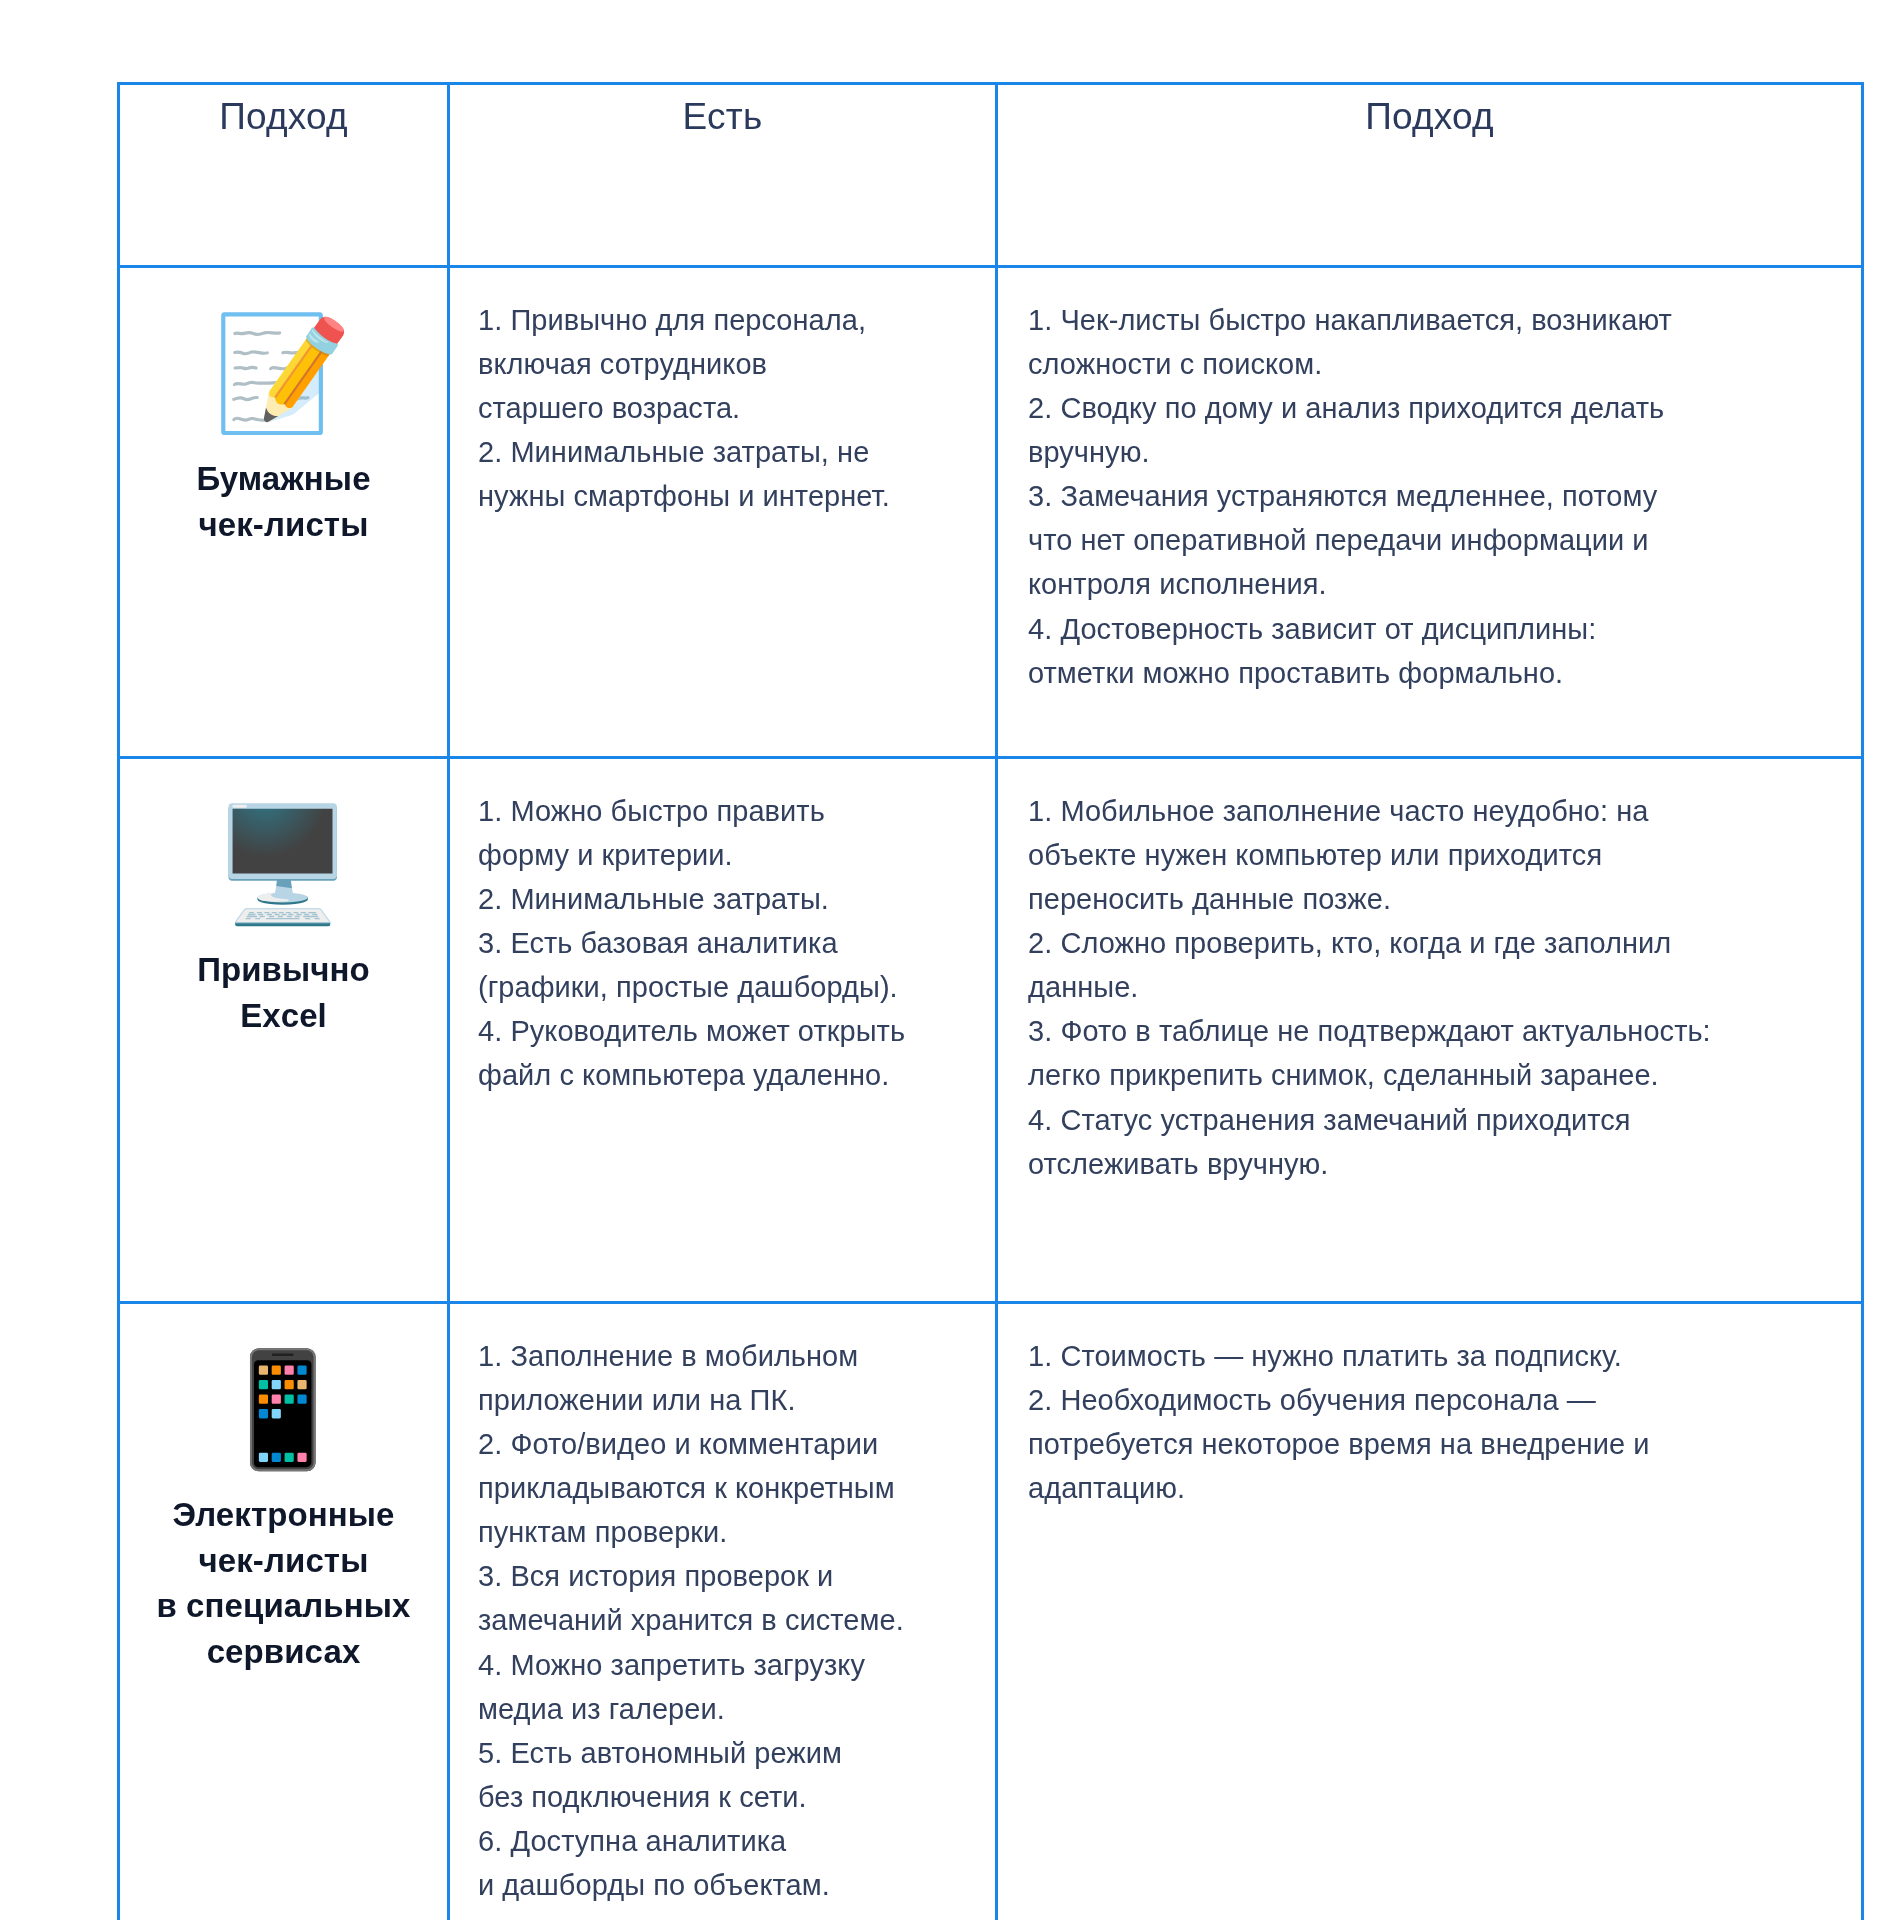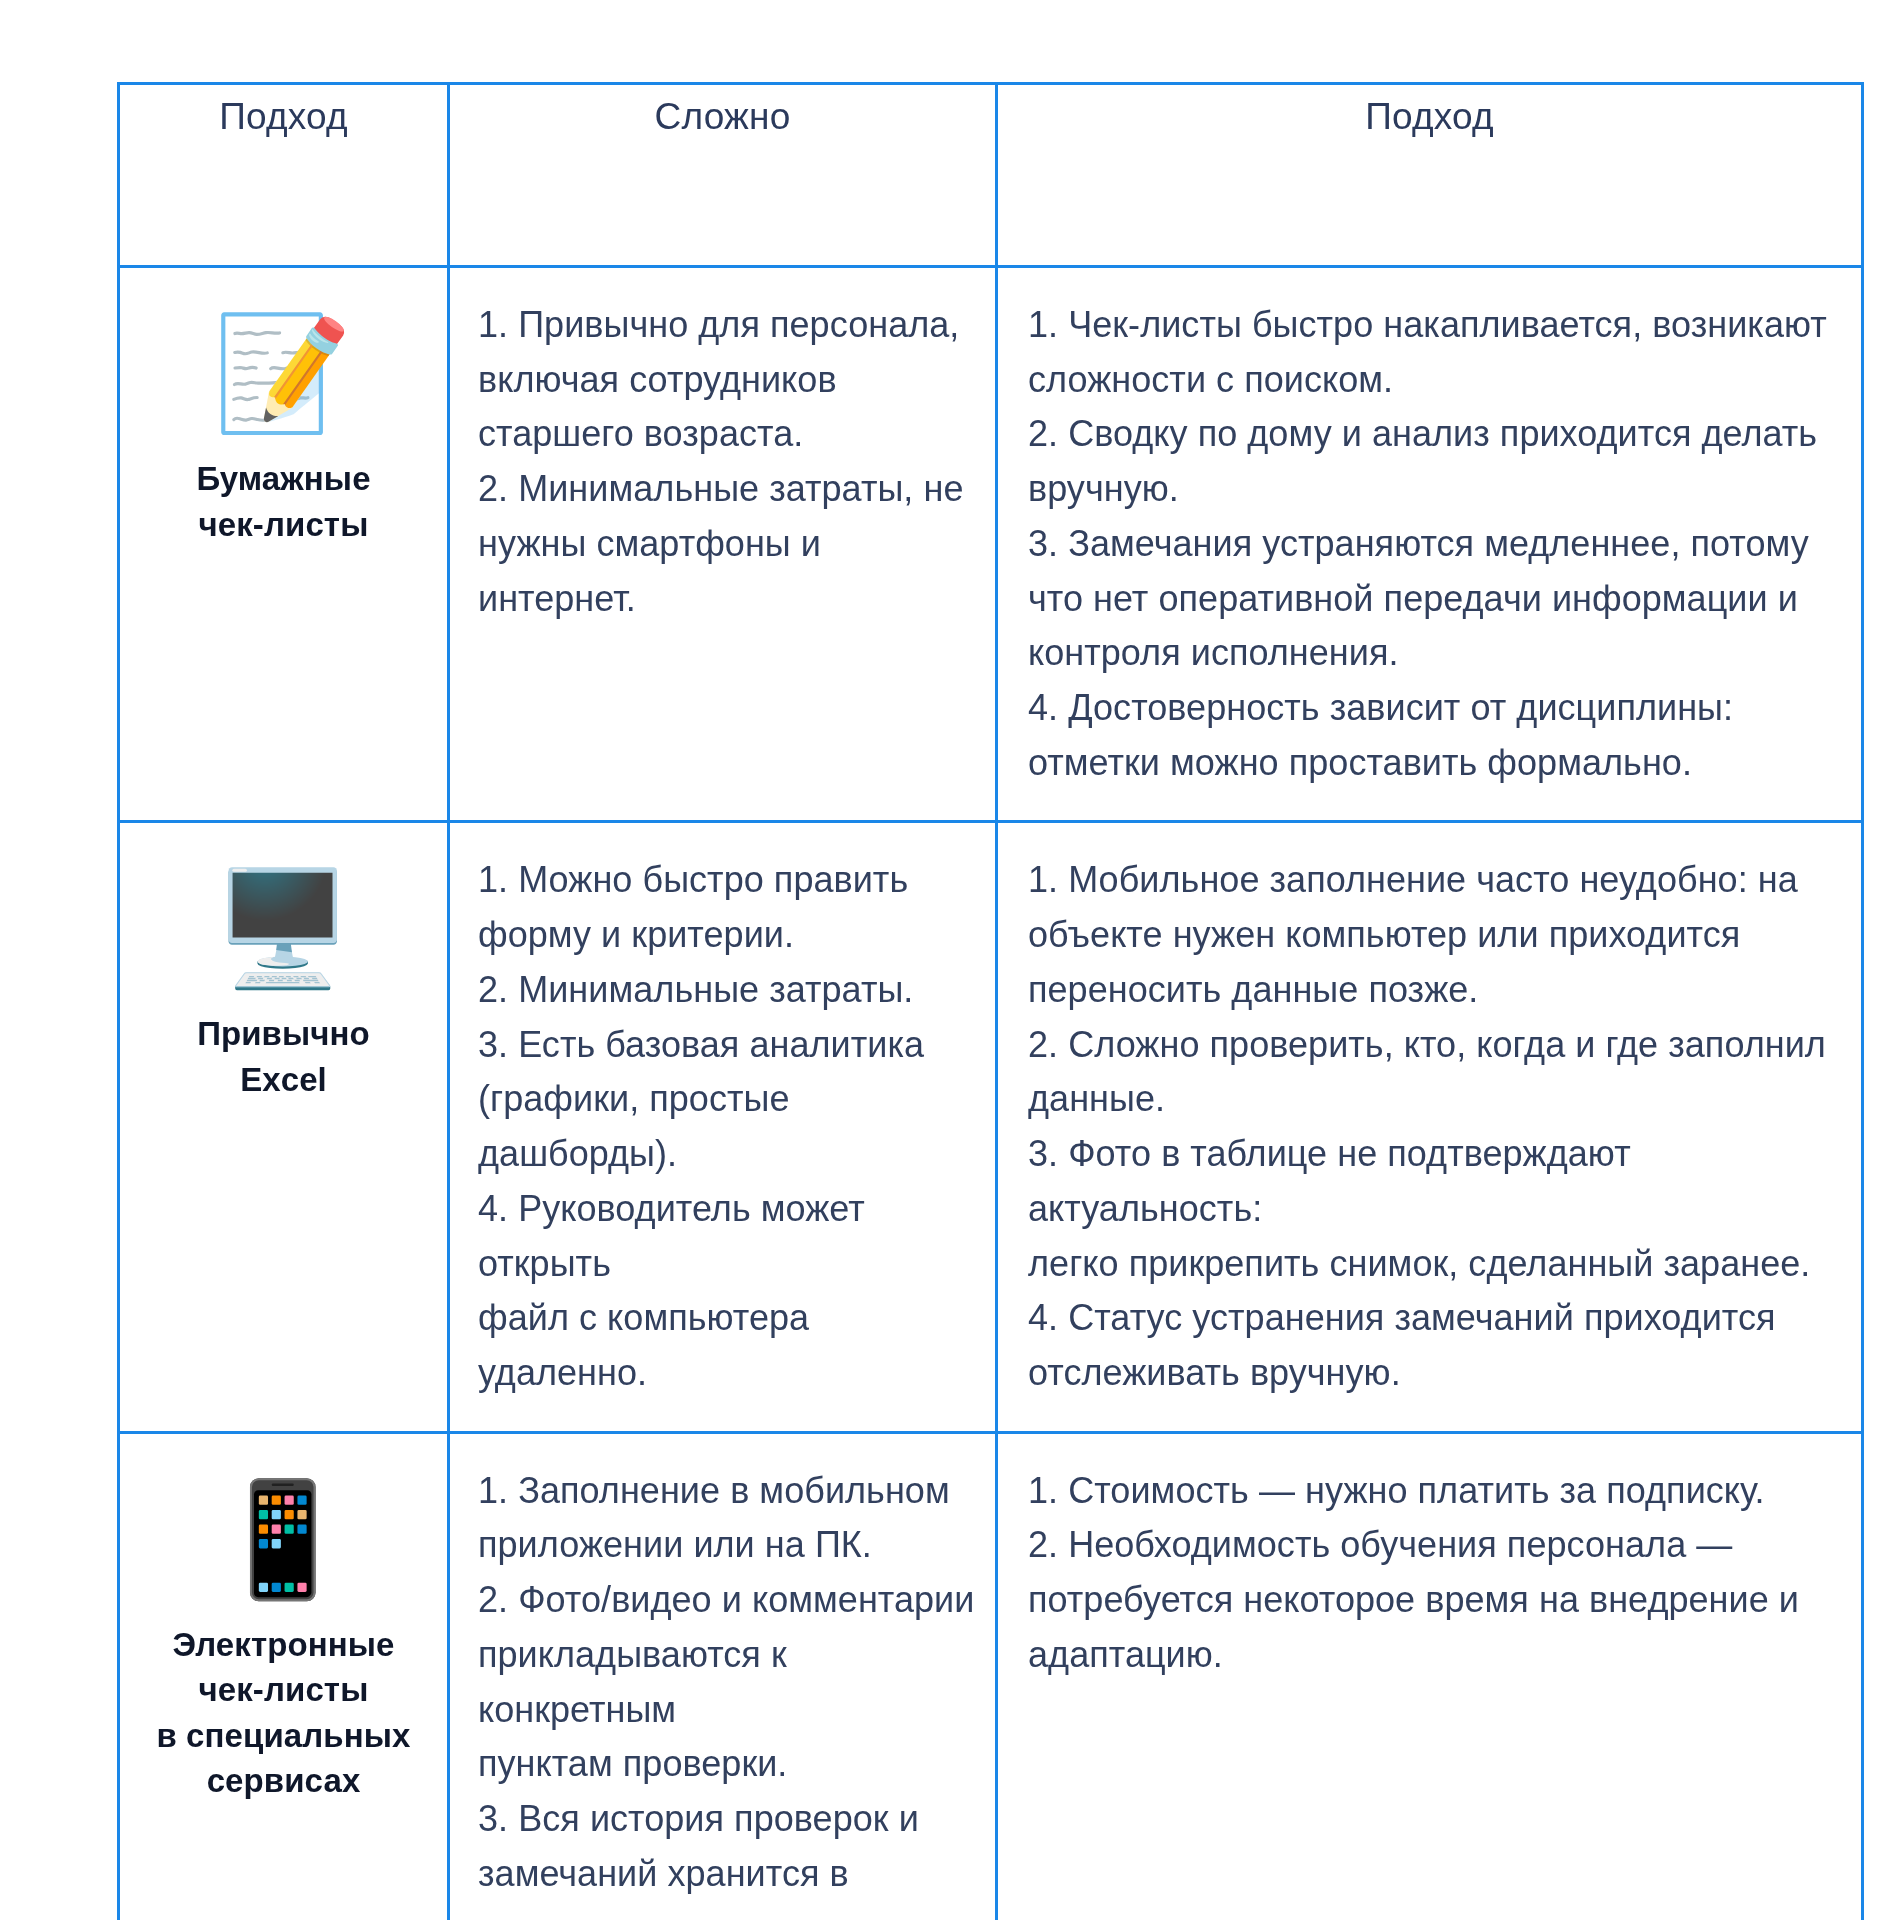--- a/index.html
+++ b/index.html
@@ -90,21 +90,21 @@
 
   
   td.textcell {
     padding: 30px 26px 30px 26px;
     vertical-align: top;
   }
   td.textcell.pros   { padding-left: 28px; padding-right: 18px; }
   td.textcell.cons   { padding-left: 30px; }
 
   .celltext {
-    font-size: 36px;
+    font-size: 29px;
     line-height: 1.52;
     color: #32405e;
     white-space: pre-line;
     display: block;
     letter-spacing: 0.05px;
   }
 
   
   tr.row-1 td { height: 398px; }
   tr.row-2 td { height: 452px; }
@@ -121,21 +121,21 @@
       <col class="c-pros">
       <col class="c-cons">
     </colgroup>
 
     <thead>
       <tr>
         <th>
           <span class="hdr-label">Подход</span>
         </th>
         <th>
-          <span class="hdr-label">Сложно</span>
+          <span class="hdr-label">Есть</span>
         </th>
         <th>
           <span class="hdr-label">Подход</span>
         </th>
       </tr>
     </thead>
 
     <tbody>
 
       <tr class="row-1">

